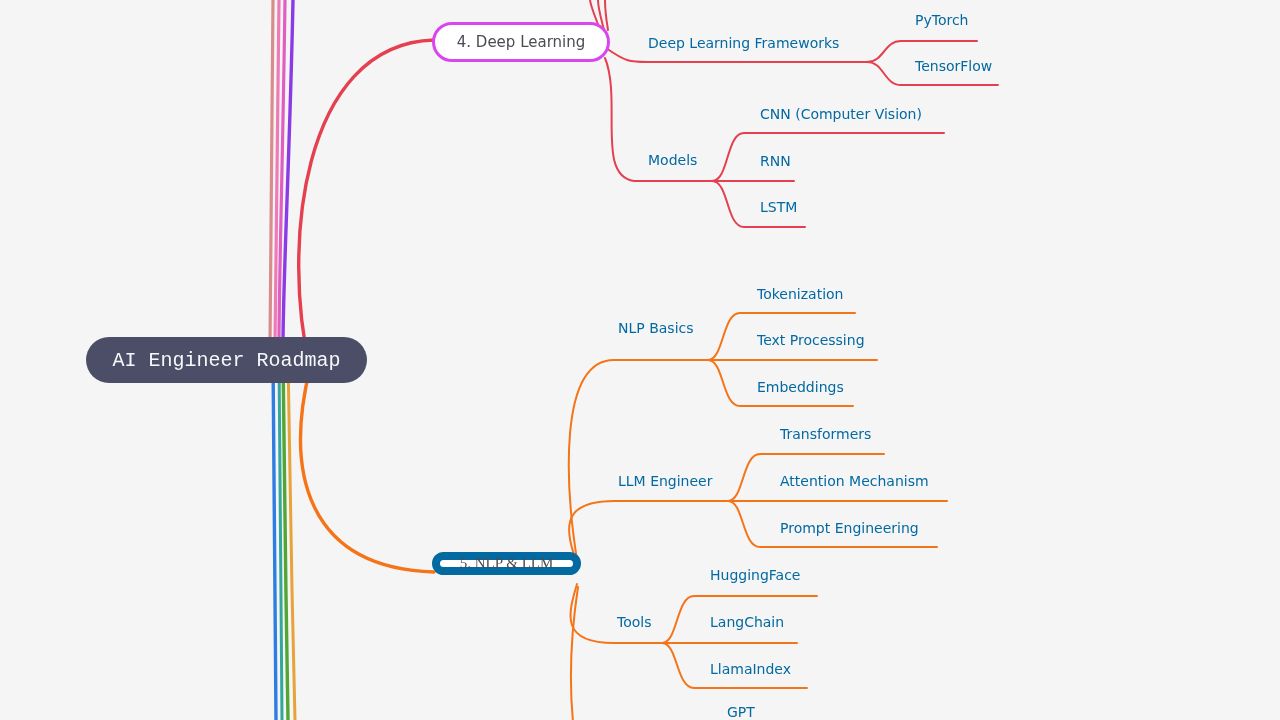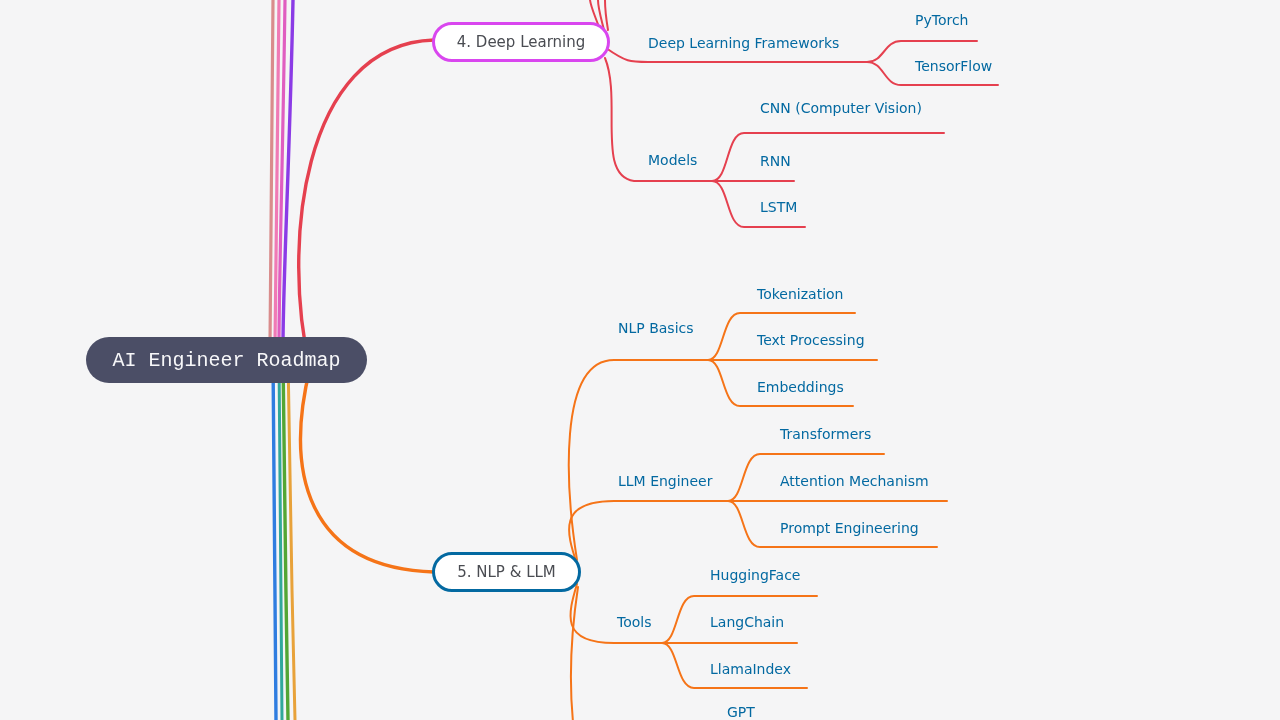--- a/index.html
+++ b/index.html
@@ -14,21 +14,21 @@
     font-size:14px;color:#0369a1;line-height:1.15;
     cursor:pointer;
   }
   .pill{
     position:absolute;box-sizing:border-box;
     background:#ffffff;border-radius:21px;
     display:flex;align-items:center;justify-content:center;
     font-size:15px;color:#4a4c52;cursor:pointer;
   }
   .pill.dl{left:432px;top:22px;width:178px;height:40px;border:3px solid #d946ef;}
-  .pill.nlp{left:432px;top:552px;width:149px;height:40px;border:3px solid #0369a1;}
+  .pill.nlp{left:432px;top:552px;width:149px;height:23px;border:8px solid #0369a1;font-family:Liberation Serif, serif;}
   .rootpill{
     position:absolute;left:86px;top:337px;width:281px;height:46px;
     background:#4b4e66;border-radius:23px;
     display:flex;align-items:center;justify-content:center;
     font-size:20px;color:#f7f7f9;cursor:pointer;font-family:Liberation Mono, monospace;
   }
 </style>
 </head>
 <body>
 
@@ -96,21 +96,21 @@
 </div>
 
 <div class="pill nlp">
   <span>5. NLP &amp; LLM</span>
 </div>
 
 <div class="label" style="left:648px;top:35px;">Deep Learning Frameworks</div>
 <div class="label" style="left:915px;top:12px;">PyTorch</div>
 <div class="label" style="left:915px;top:58px;">TensorFlow</div>
 <div class="label" style="left:648px;top:152px;">Models</div>
-<div class="label" style="left:760px;top:100px;">CNN (Computer Vision)</div>
+<div class="label" style="left:760px;top:106px;">CNN (Computer Vision)</div>
 <div class="label" style="left:760px;top:153px;">RNN</div>
 <div class="label" style="left:760px;top:199px;">LSTM</div>
 
 <div class="label" style="left:618px;top:320px;text-align:right;">NLP Basics</div>
 <div class="label" style="left:757px;top:286px;">Tokenization</div>
 <div class="label" style="left:757px;top:332px;">Text Processing</div>
 <div class="label" style="left:757px;top:379px;">Embeddings</div>
 
 <div class="label" style="left:618px;top:473px;">LLM Engineer</div>
 <div class="label" style="left:780px;top:426px;">Transformers</div>

